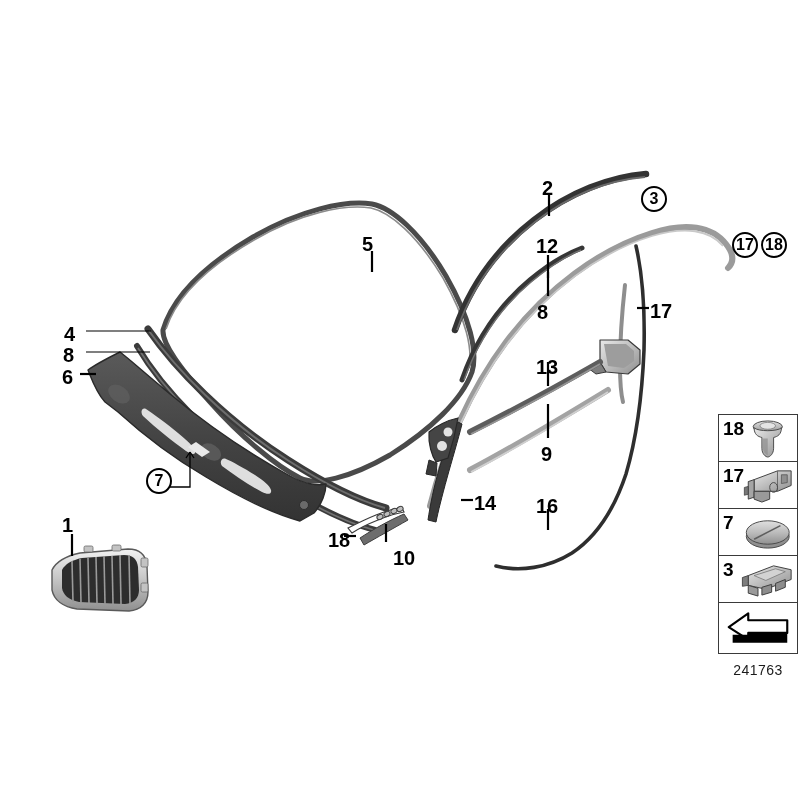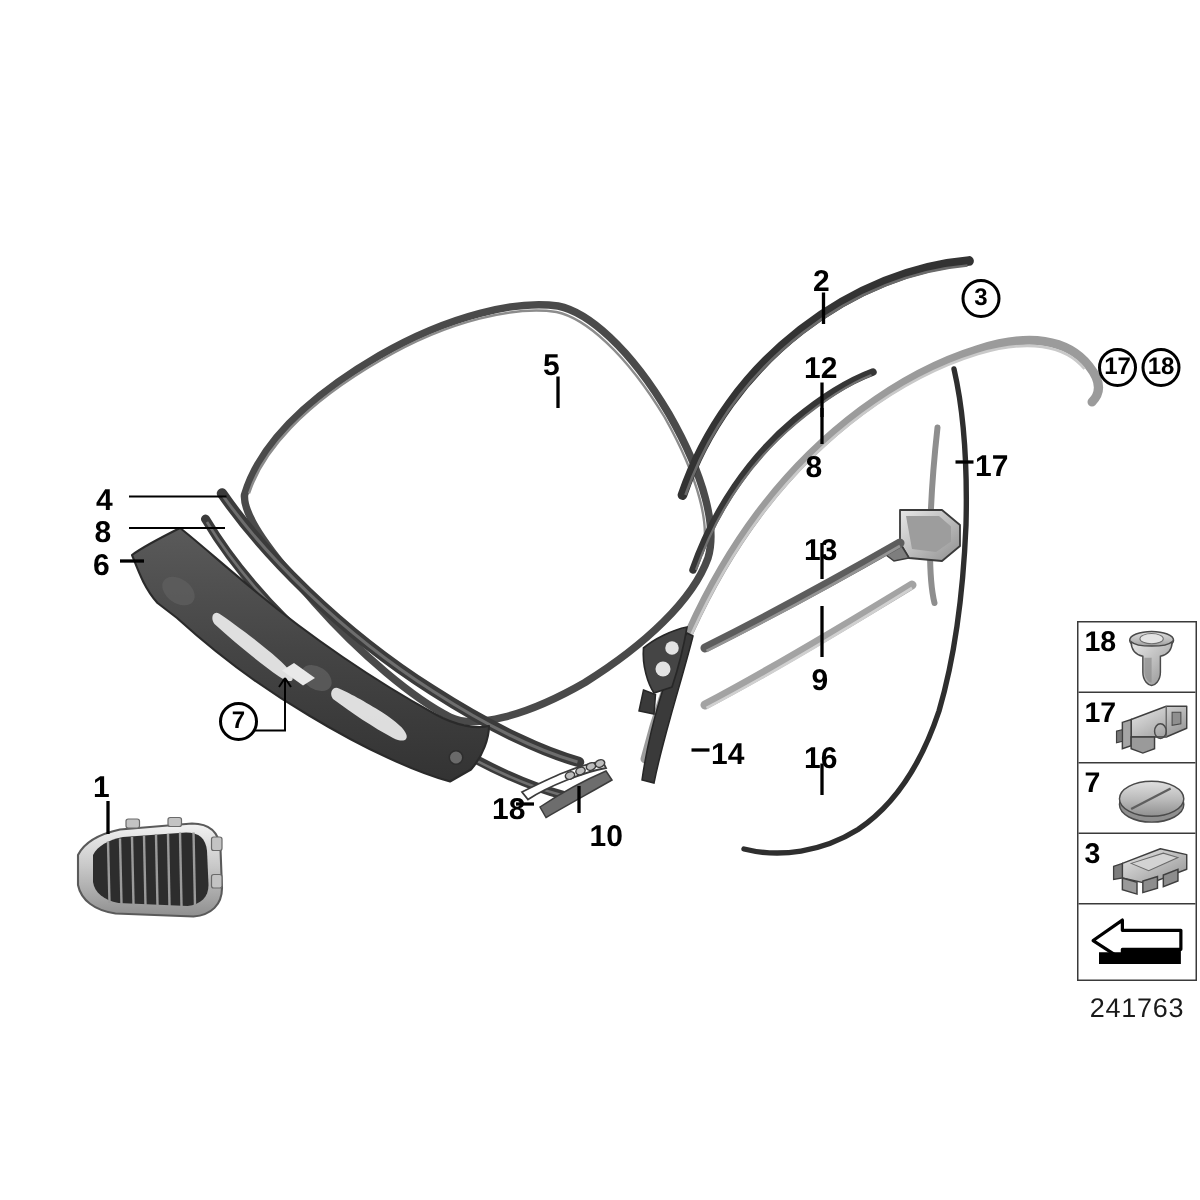--- a/index.html
+++ b/index.html
@@ -89,21 +89,21 @@
   .legend-arrow-cell {
     height: 50px;
   }
   .diagram-id {
     position: absolute;
     left: 718px;
     top: 662px;
     width: 80px;
     text-align: center;
     font-family: "Liberation Sans", sans-serif;
-    font-size: 18px;
+    font-size: 14px;
     letter-spacing: 0.5px;
     color: #1a1a1a;
   }
 </style>
 </head>
 <body>
 
 <div id="diagram-root">
 
   <svg id="diagram-svg" viewBox="0 0 800 800" xmlns="http://www.w3.org/2000/svg">

